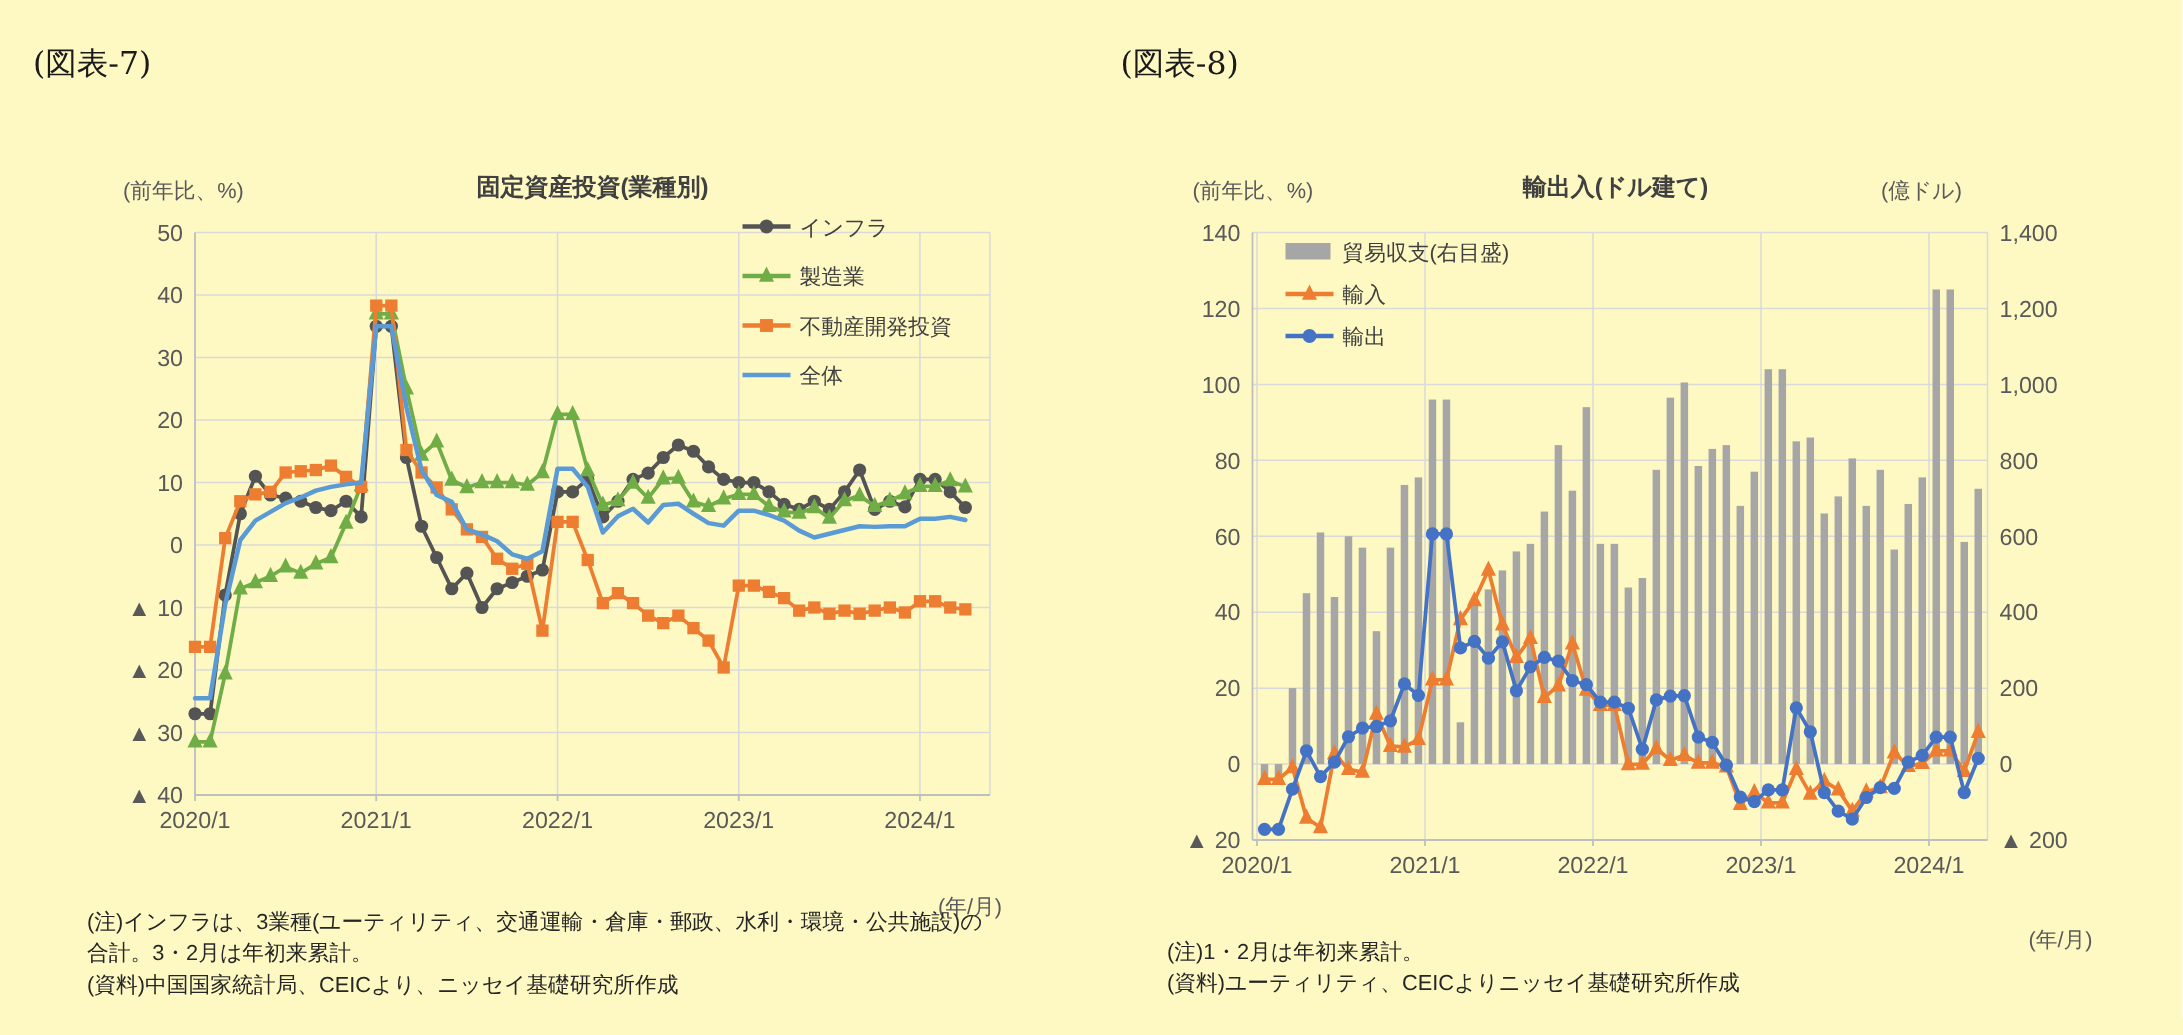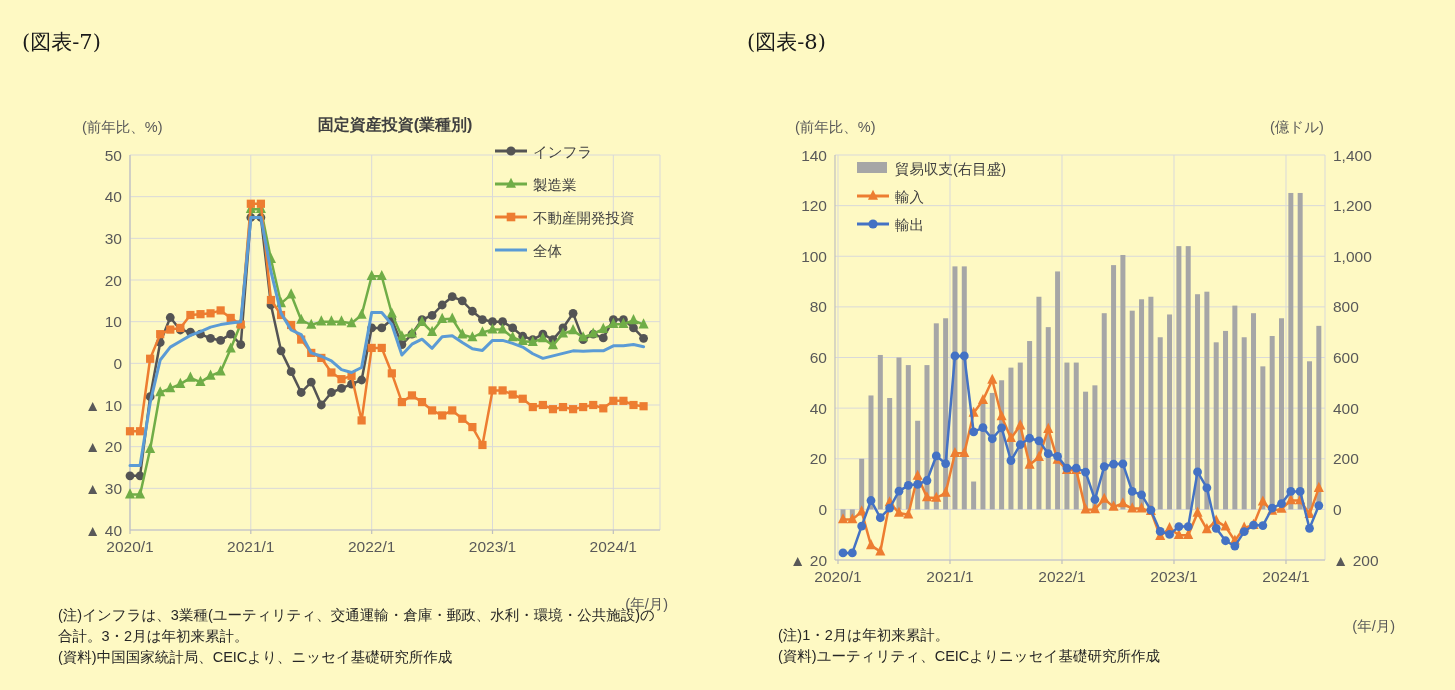--- a/index.html
+++ b/index.html
@@ -272,22 +272,23 @@
     <div class="xunit" style="left:430px;top:556px;width:218px;">(年/月)</div>
     <div class="notes" style="left:38px;top:585px;">
       <div>(注)インフラは、3業種(ユーティリティ、交通運輸・倉庫・郵政、水利・環境・公共施設)の</div>
       <div>合計。3・2月は年初来累計。</div>
       <div>(資料)中国国家統計局、CEICより、ニッセイ基礎研究所作成</div>
     </div>
   </div>
 
   <div class="panel" id="panel-trade">
     <div class="figure-label">(図表-8)</div>
+    <div class="chart-title" style="left:132px;width:400px;">輸出入(ドル建て)</div>
     <div class="axis-caption" style="left:50px;top:98px;">(前年比、%)</div>
-    <div class="axis-caption" style="left:525px;top:98px;width:140px;text-align:left;">(億ドル)</div>
+    <div class="axis-caption" style="left:466px;top:98px;width:140px;text-align:center;">(億ドル)</div>
     <svg class="chart" id="svg-trade" style="top:55px;" width="710" height="525">
         <g>
           <line x1="90" y1="485" x2="580" y2="485" stroke="#d9d9d9" stroke-width="1"></line>
           <line x1="90" y1="434.375" x2="580" y2="434.375" stroke="#d9d9d9" stroke-width="1"></line>
           <line x1="90" y1="383.75" x2="580" y2="383.75" stroke="#d9d9d9" stroke-width="1"></line>
           <line x1="90" y1="333.125" x2="580" y2="333.125" stroke="#d9d9d9" stroke-width="1"></line>
           <line x1="90" y1="282.5" x2="580" y2="282.5" stroke="#d9d9d9" stroke-width="1"></line>
           <line x1="90" y1="231.875" x2="580" y2="231.875" stroke="#d9d9d9" stroke-width="1"></line>
           <line x1="90" y1="181.25" x2="580" y2="181.25" stroke="#d9d9d9" stroke-width="1"></line>
           <line x1="90" y1="130.625" x2="580" y2="130.625" stroke="#d9d9d9" stroke-width="1"></line>

